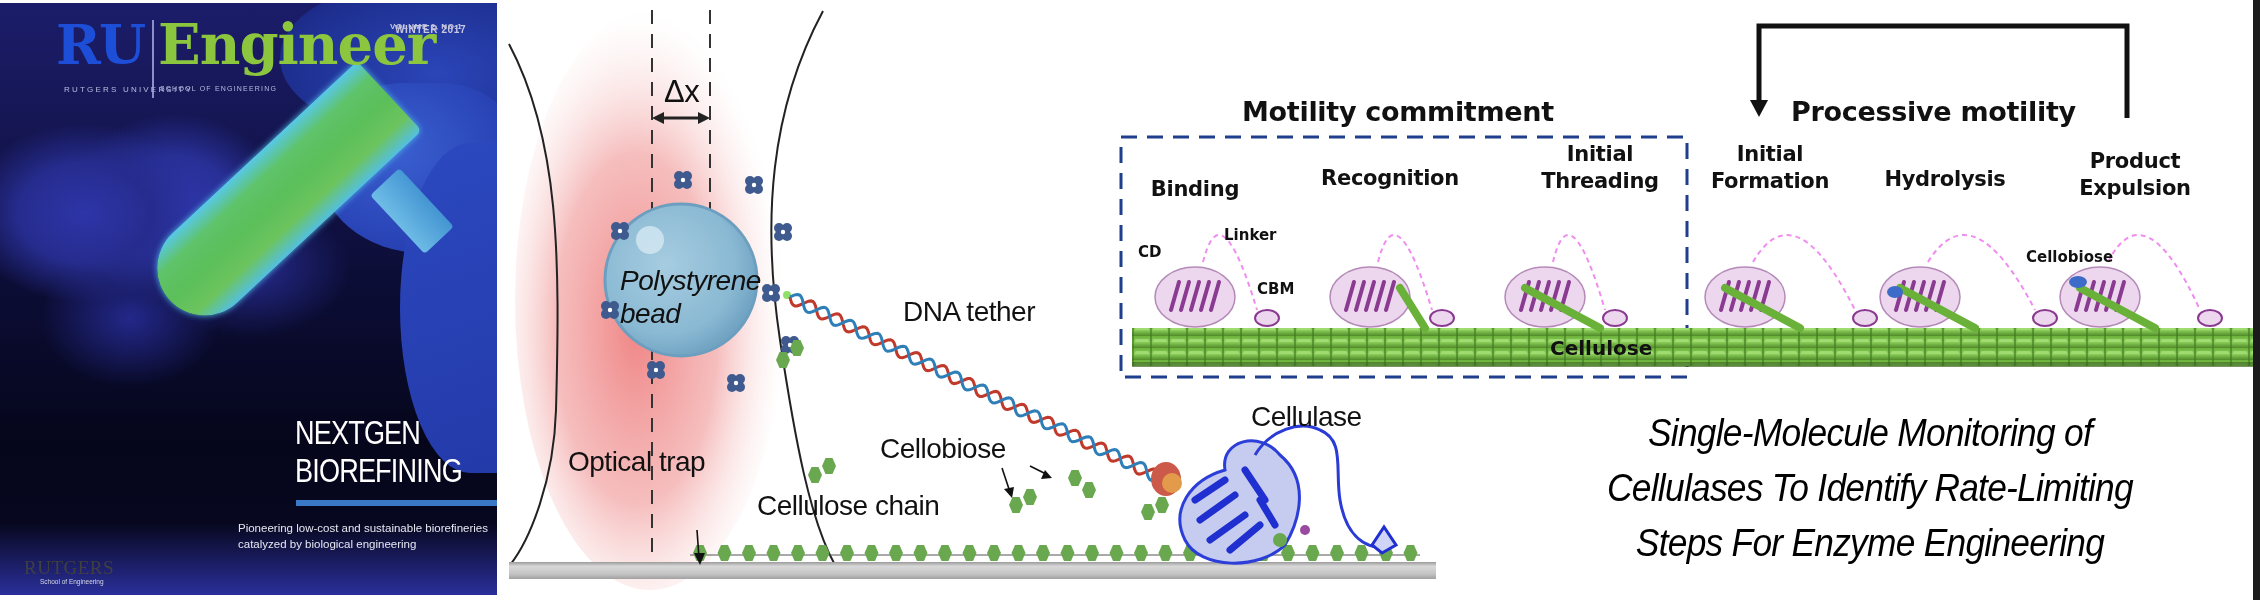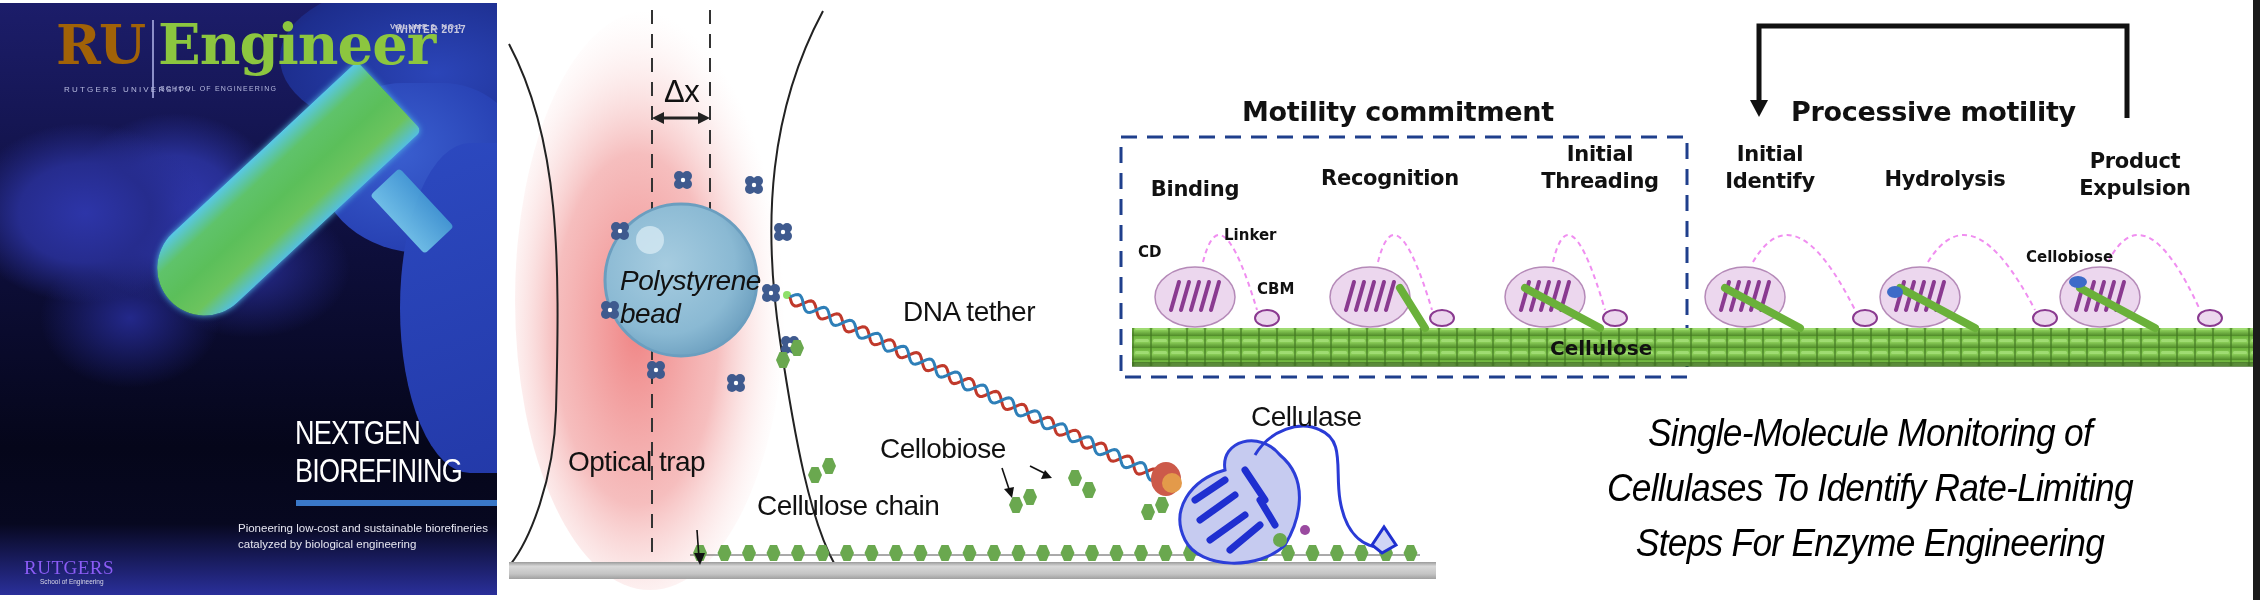--- a/index.html
+++ b/index.html
@@ -16,32 +16,32 @@
   }
   #cover .glove1 { left:318px; top:80px; width:200px; height:170px; border-radius:45% 40% 50% 55%; background:radial-gradient(ellipse at 40% 40%, #3a5fd0, #2740b2 70%, #22379c); }
   #cover .glove2 { left:400px; top:140px; width:140px; height:330px; border-radius:50% 30% 30% 50%; background:linear-gradient(160deg, #2c49c0, #2339a8); }
   #cover .glove3 { left:280px; top:-20px; width:260px; height:150px; border-radius:50%; background:radial-gradient(ellipse at 60% 60%, #2b45b8, #1d2e8e 70%, rgba(20,30,120,0)); }
   #cover .tube { left:170px; top:250px; width:300px; height:95px; transform:rotate(-43deg); transform-origin:left center;
     border-radius:48px 6px 6px 48px;
     background:linear-gradient(180deg, #58c8e8 0%, #5fc36a 22%, #5bbf5a 50%, #6cc45e 78%, #54bfe0 100%);
     box-shadow:0 0 6px #4fb6e6; }
   #cover .tubecap { left:392px; top:168px; width:40px; height:80px; transform:rotate(-43deg); background:linear-gradient(90deg, #7ed8f0, #4aa8d8); opacity:.8; border-radius:4px; }
 
-  #mast-ru { left:56px; top:18px; font-family:"DejaVu Serif", serif; font-weight:bold; color:#a16207; font-size:54px; letter-spacing:-2px; line-height:1; }
+  #mast-ru { left:56px; top:18px; font-family:"DejaVu Serif", serif; font-weight:bold; color:#1d4ed8; font-size:54px; letter-spacing:-2px; line-height:1; }
   #mast-divider { left:152px; top:20px; width:2px; height:78px; background:#8c8fc8; }
   #mast-eng { left:158px; top:16px; font-family:"DejaVu Serif", serif; font-weight:bold; color:#8cc63f; font-size:56px; letter-spacing:-1px; line-height:1; }
   #mast-ru-sub { left:64px; top:85px; color:#b8bbe0; font-size:8px; letter-spacing:2.2px; }
   #mast-eng-sub { left:160px; top:85px; color:#b8bbe0; font-size:7px; letter-spacing:1.2px; }
   #issue-date { left:395px; top:24px; color:#c8c8de; font-size:10px; letter-spacing:.6px; font-weight:bold; }
   #issue-volume { left:390px; top:22px; color:#c8c8de; font-size:8px; letter-spacing:.6px; font-weight:bold; }
 
   #headline { left:295px; top:414px; color:#ffffff; font-size:33px; line-height:38px; letter-spacing:-1px; transform:scaleX(.82); transform-origin:left top; font-family:"Liberation Sans Narrow","Liberation Sans", sans-serif; }
   #headline-bar { left:296px; top:500px; width:201px; height:6px; background:#3a78c8; }
   #cover-desc { left:238px; top:520px; color:#e6e6f0; font-size:11.5px; line-height:16px; width:260px; }
-  #rutgers { left:24px; top:557px; color:#8b5cf6; font-family:"Liberation Serif", serif; font-size:19px; letter-spacing:.5px; }
+  #rutgers { left:24px; top:557px; color:#404040; font-family:"Liberation Serif", serif; font-size:19px; letter-spacing:.5px; }
   #rutgers-sub { left:40px; top:578px; color:#d8d8e8; font-size:6.5px; }
 
   
   .lbl { color:#111; font-size:28px; line-height:1; white-space:nowrap; letter-spacing:-.5px; }
   .blbl { color:#111; font-weight:bold; font-family:"DejaVu Sans", sans-serif; font-size:21px; line-height:27px; white-space:nowrap; text-align:center; letter-spacing:-.3px; }
   .slbl { color:#111; font-weight:bold; font-family:"DejaVu Sans", sans-serif; font-size:15px; white-space:nowrap; }
   .hdr { color:#111; font-weight:bold; font-family:"DejaVu Sans", sans-serif; font-size:27px; white-space:nowrap; letter-spacing:-.3px;margin-top:44px; }
 
   #title { left:1500px; top:406px; width:740px; text-align:center; font-style:italic; font-size:38px; line-height:55px; color:#000; letter-spacing:-.8px; transform:scaleX(.93); transform-origin:center top; }
   #right-border { left:2253px; top:0; width:7px; height:600px; background:#1b1b1b; }
@@ -314,21 +314,21 @@
 </div>
 <div class="abs blbl" style="left:1310px;top:165px;width:160px;">
   <div>Recognition</div>
 </div>
 <div class="abs blbl" style="left:1530px;top:141px;width:140px;">
   <div>Initial</div>
   <div>Threading</div>
 </div>
 <div class="abs blbl" style="left:1700px;top:141px;width:140px;">
   <div>Initial</div>
-  <div>Identify</div>
+  <div>Formation</div>
 </div>
 <div class="abs blbl" style="left:1880px;top:166px;width:130px;">
   <div>Hydrolysis</div>
 </div>
 <div class="abs blbl" style="left:2070px;top:148px;width:130px;">
   <div>Product</div>
   <div>Expulsion</div>
 </div>
 
 <div class="abs slbl" style="left:1138px;top:243px;">CD</div>

